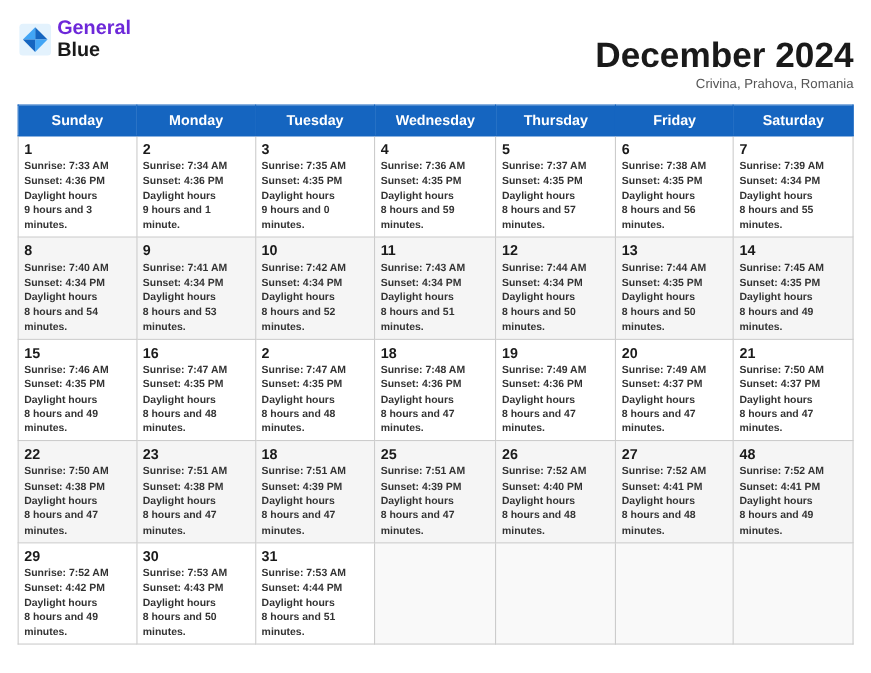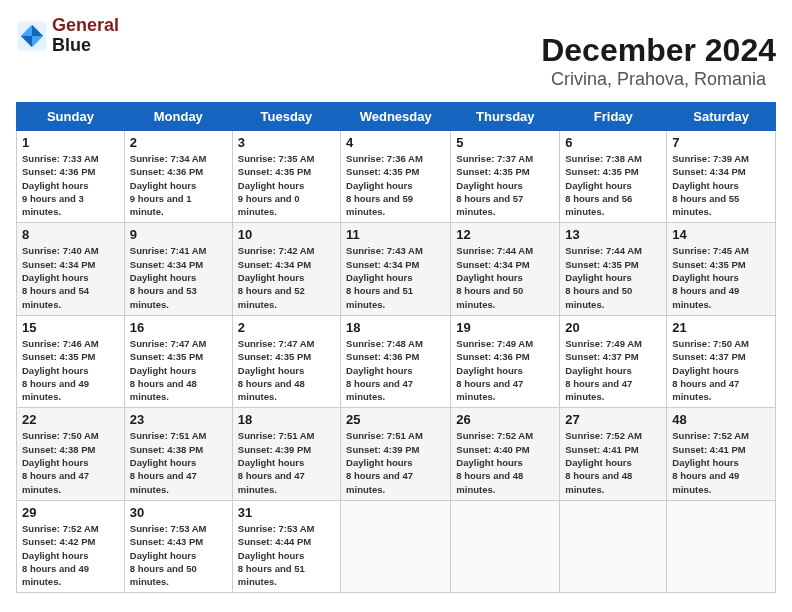--- a/index.html
+++ b/index.html
@@ -20,40 +20,39 @@
       display: flex;
       align-items: center;
     }
     .logo-text {
       font-size: 18px;
       font-weight: bold;
       color: #1a1a1a;
       line-height: 1.1;
     }
     .logo-text span {
-      color: #7f1d1d;
+      color: #6d28d9;
     }
     .logo-icon {
       width: 32px;
       height: 32px;
       margin-right: 4px;
     }
     .title-area {
       text-align: right;
       margin-top: 16px;
     }
     .month-title {
       font-size: 32px;
       font-weight: bold;
       color: #1a1a1a;
     }
     .subtitle {
-      font-size: 18px;
+      font-size: 12px;
       color: #555;
-      text-align: center;
     }
     .calendar {
       width: 100%;
       border-collapse: collapse;
     }
     .calendar th {
       background: #1565c0;
       color: #fff;
       font-size: 13px;
       font-weight: bold;

